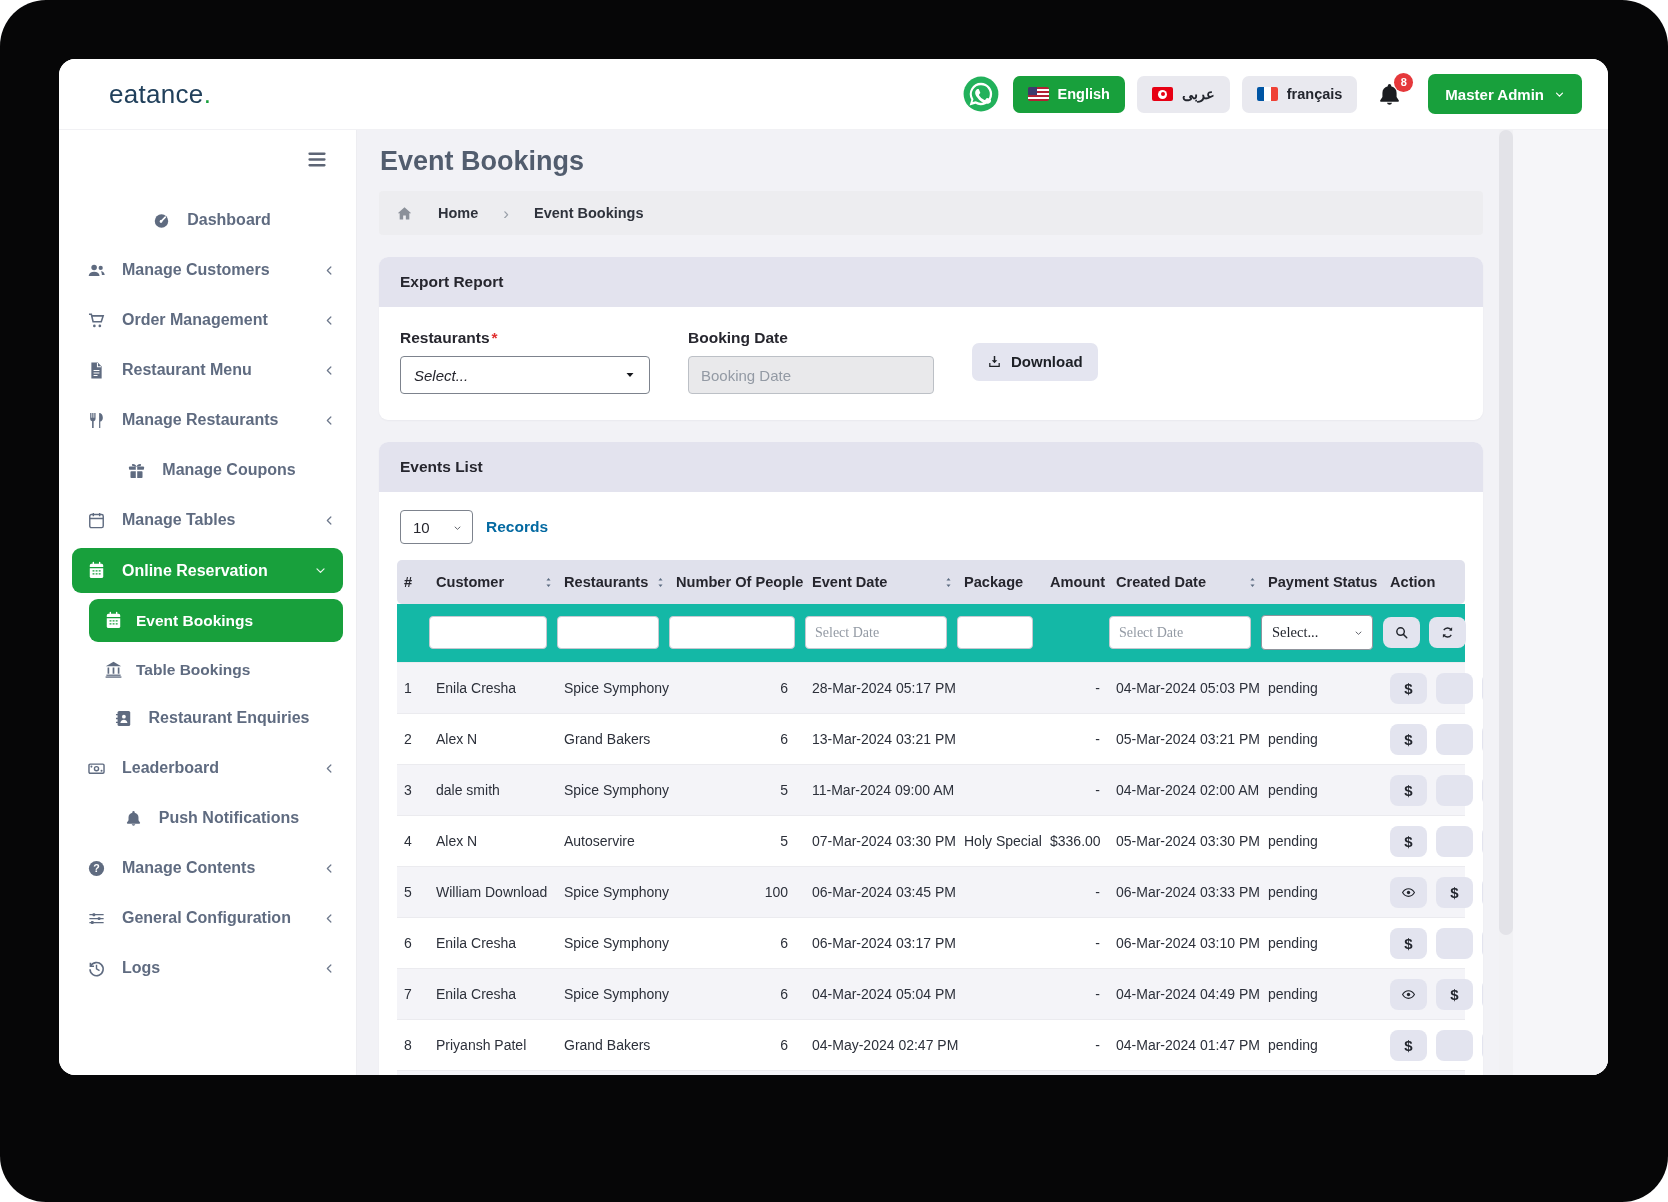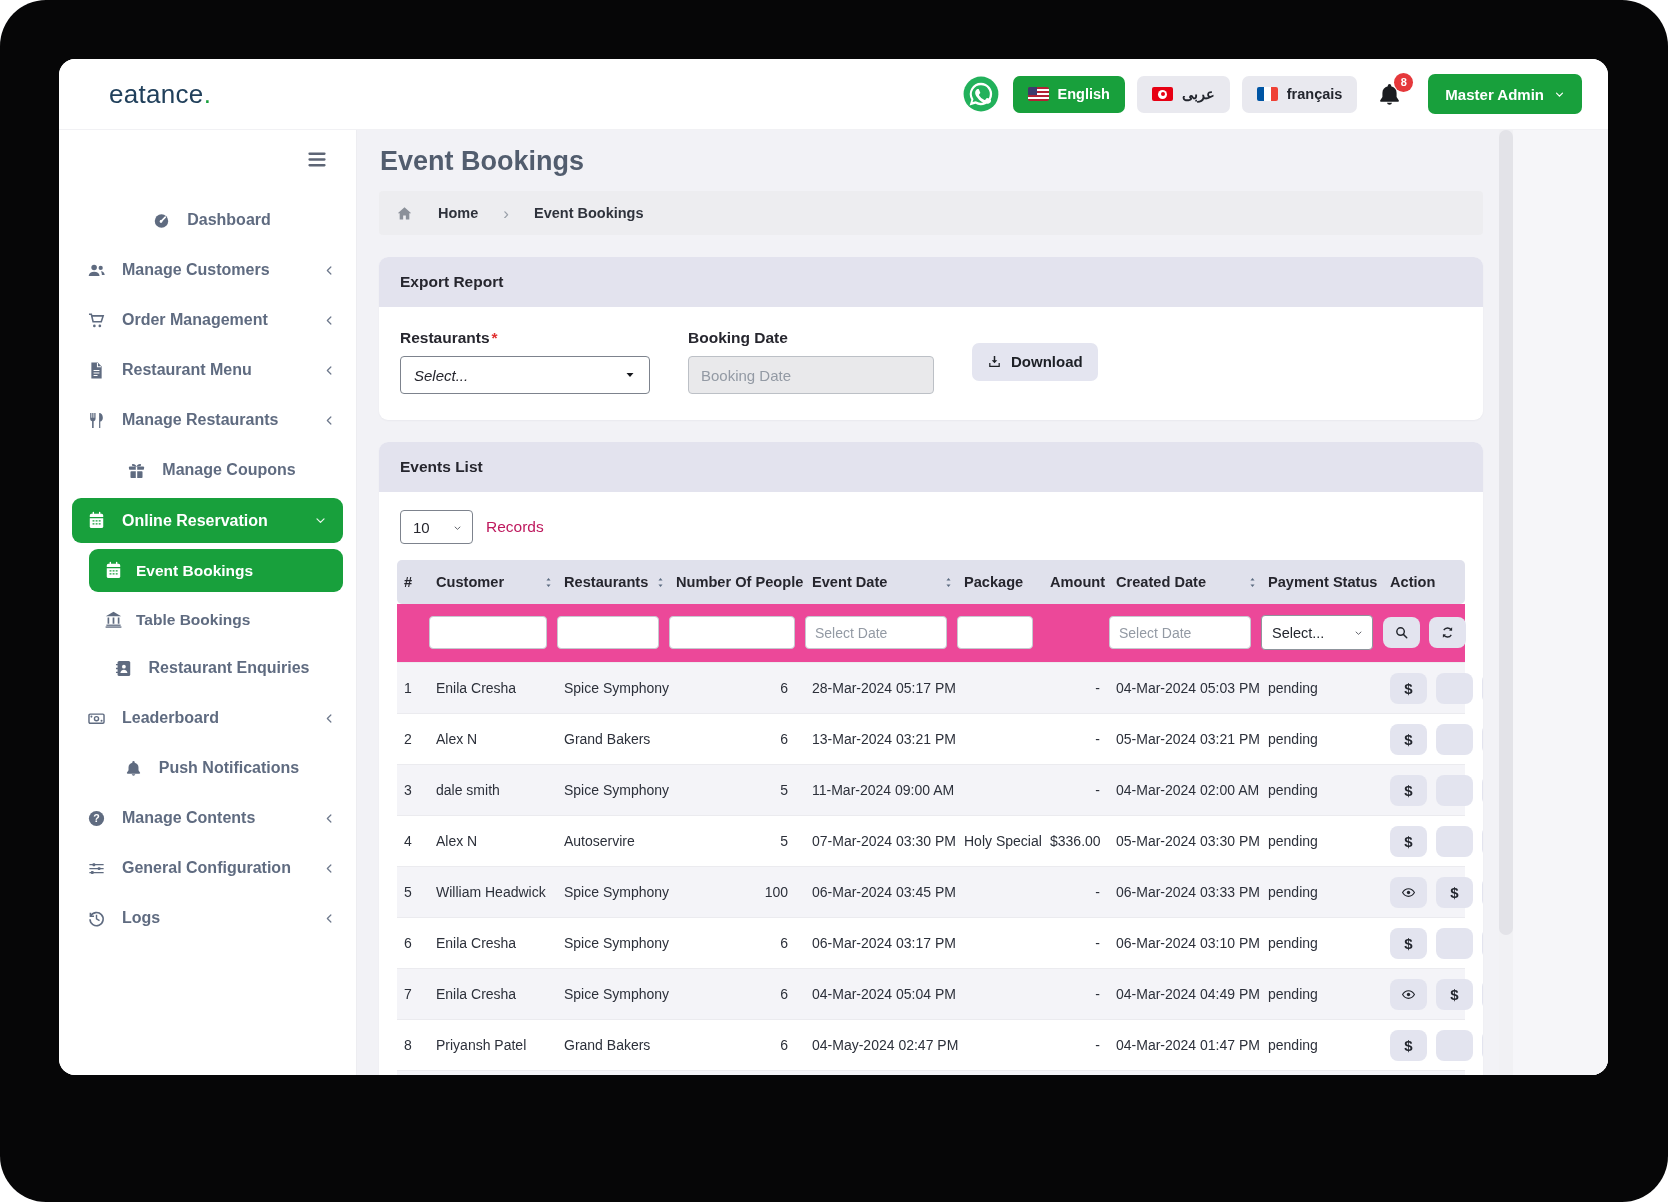--- a/index.html
+++ b/index.html
@@ -65,30 +65,30 @@
   .caret{width:12px;height:12px;color:#16181d;display:flex;}
   .caret svg{width:12px;height:12px;}
   .date-input{width:246px;height:38px;background:#e9e9eb;border:1px solid #bcc0c6;border-radius:4px;color:#8e949e;font-size:15px;padding:0 12px;font-family:inherit;box-sizing:border-box;}
   input::placeholder{color:#939aa4;}
   .dl-btn{height:38px;display:flex;align-items:center;gap:9px;background:#e4e5f0;border:none;border-radius:7px;padding:0 15px;font-size:15px;font-weight:700;color:#1d2026;font-family:inherit;cursor:pointer;}
   .dl-btn svg{width:15px;height:15px;}
   
   .records-row{display:flex;align-items:center;gap:13px;padding:18px 21px 12px;}
   .rec-select{width:73px;height:34px;border:1.5px solid #7d838d;border-radius:4px;display:flex;align-items:center;justify-content:space-between;padding:0 9px 0 12px;font-size:15px;color:#26262e;cursor:pointer;box-sizing:border-box;}
   .rec-select .caret{width:11px;height:11px;color:#4c4f57;}
-  .rec-label{font-size:15.5px;font-weight:400;color:#be185d;text-align:right;}
+  .rec-label{font-size:15.5px;font-weight:700;color:#0369a1;text-align:right;}
   .tbl-wrap{padding:4px 18px 0;}
   table{border-collapse:collapse;width:1068px;table-layout:fixed;}
   thead th{background:#e0e1ec;font-size:14.6px;font-weight:700;color:#26262e;text-align:left;padding:14px 2px 14px 7px;white-space:nowrap;}
   thead th:first-child{border-radius:5px 0 0 5px;}
   thead th:last-child{border-radius:0 5px 5px 0;}
   .th-inner{display:flex;align-items:center;justify-content:space-between;gap:3px;overflow:hidden;}
   .sort-ic{width:13px;height:15px;color:#5b6b80;flex:none;display:flex;}
   .sort-ic svg{width:13px;height:15px;}
-  .filter-row td{padding:11px 10px 12px 0;background:#ec4899;}
+  .filter-row td{padding:11px 10px 12px 0;background:#14b8a6;font-family:Liberation Serif, serif;}
   .f-input{width:100%;height:33px;border:1px solid #c6c8d0;border-radius:4px;padding:0 9px;font-size:14px;font-family:inherit;color:#333;box-sizing:border-box;background:#fff;}
   .f-select{height:33px;border:1px solid #8f949c;border-radius:4px;display:flex;align-items:center;justify-content:space-between;padding:0 8px 0 10px;font-size:14.5px;color:#23262e;cursor:pointer;background:#fff;}
   .f-select .caret{width:11px;height:11px;color:#4c4f57;}
   .f-btns{display:flex;gap:9px;}
   .act-btn{width:37px;height:31px;border:none;border-radius:8px;background:#e3e4ef;color:#23262e;display:flex;align-items:center;justify-content:center;font-size:15px;font-weight:700;cursor:pointer;font-family:inherit;flex:none;}
   .act-btn svg{width:15px;height:15px;}
   .act-btn.sliver{width:15px;border-radius:8px 0 0 8px;}
   tbody td{font-size:14px;color:#2c303a;padding:0 2px 0 7px;height:50px;border-top:1px solid #ebebef;white-space:nowrap;background:#fff;}
   tbody tr.odd td{background:#f4f4f8;}
   td.r{text-align:right;padding-right:17px;}
@@ -228,20 +228,34 @@
               <span class="nav-ic">
                 <svg viewBox="0 0 24 24">
                   <rect x="2.5" y="7" width="19" height="4.2" rx="1" fill="currentColor"></rect>
                   <rect x="4.4" y="12.9" width="15.2" height="8.6" rx="1" fill="currentColor"></rect>
                   <path d="M12 7v14.5" stroke="#fff" stroke-width="1.8"></path>
                   <path d="M12 6.8C9.8 3 5.6 3.4 6.3 5.5c.5 1.7 3.7 1.5 5.7 1.3zm0 0c2.2-3.8 6.4-3.4 5.7-1.3-.5 1.7-3.7 1.5-5.7 1.3z" fill="currentColor"></path>
                 </svg>
               </span>
               <span class="nav-label">Manage Coupons</span>
             </div>
+            <div class="nav-item">
+              <span class="nav-ic">
+                <svg viewBox="0 0 24 24" fill="none" stroke="currentColor" stroke-width="1.8">
+                  <rect x="3.5" y="4.5" width="17" height="16.5" rx="2"></rect>
+                  <path d="M3.5 9.5h17M8 2.5v4M16 2.5v4"></path>
+                </svg>
+              </span>
+              <span class="nav-label">Manage Tables</span>
+              <span class="nav-chev">
+                <svg viewBox="0 0 24 24" fill="none" stroke="currentColor" stroke-width="2.3" stroke-linecap="round" stroke-linejoin="round">
+                  <path d="M14.5 5.5L8 12l6.5 6.5"></path>
+                </svg>
+              </span>
+            </div>
             <div class="nav-item active">
               <span class="nav-ic">
                 <svg viewBox="0 0 24 24">
                   <path d="M3.5 9h17v10.5a2 2 0 0 1-2 2h-13a2 2 0 0 1-2-2z" fill="currentColor"></path>
                   <path d="M3.5 5.6a2 2 0 0 1 2-2h13a2 2 0 0 1 2 2v1.9h-17z" fill="currentColor"></path>
                   <path d="M8 1.9v3.4M16 1.9v3.4" stroke="currentColor" stroke-width="1.8" stroke-linecap="round"></path>
                   <path d="M7 12.6h2.4M10.9 12.6h2.4M14.8 12.6h2.4M7 16.2h2.4M10.9 16.2h2.4M14.8 16.2h2.4" stroke="#18a03c" stroke-width="1.6"></path>
                 </svg>
               </span>
               <span class="nav-label">Online Reservation</span>
@@ -637,21 +651,21 @@
                           <button class="act-btn">$</button>
                           <button class="act-btn">
                             <span style="display:flex;width:15px;height:15px;"></span>
                           </button>
                           <button class="act-btn sliver"></button>
                         </div>
                       </td>
                     </tr>
                     <tr class="odd">
                       <td>5</td>
-                      <td>William Headwick</td>
+                      <td>William Download</td>
                       <td>Spice Symphony</td>
                       <td class="r">100</td>
                       <td>06-Mar-2024 03:45 PM</td>
                       <td></td>
                       <td class="amt">-</td>
                       <td>06-Mar-2024 03:33 PM</td>
                       <td>pending</td>
                       <td>
                         <div class="acts">
                           <button class="act-btn">

